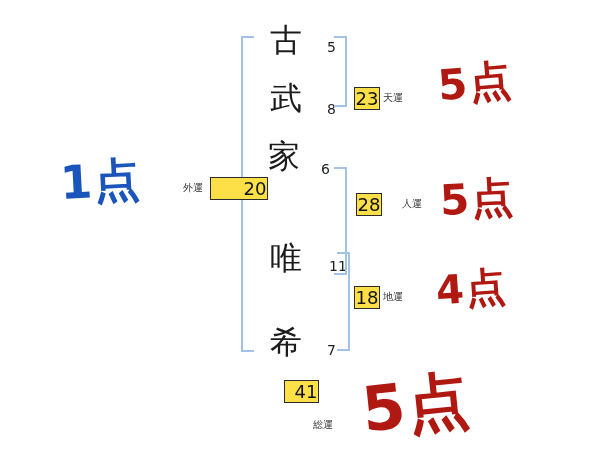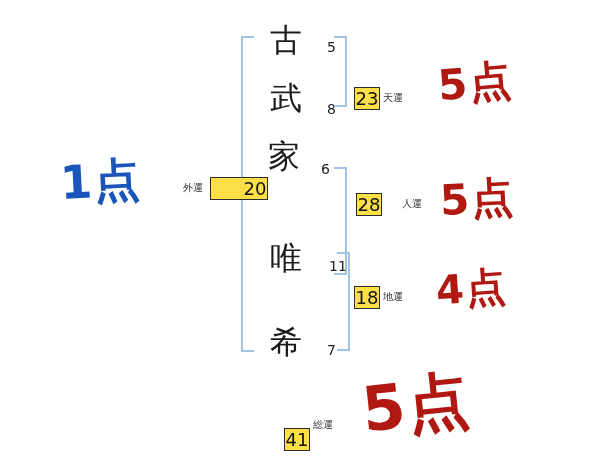--- a/index.html
+++ b/index.html
@@ -34,21 +34,21 @@
   
   .valbox{
     width:24px;height:21px;border:1.5px solid #2b2b2b;
     display:flex;align-items:center;justify-content:center;
     font-size:18px;color:#111;background:#fde047;
   }
   .box-ten{left:354px;top:87px;}
   .box-jin{left:356px;top:193px;}
   .box-chi{left:354px;top:286px;}
   .box-gai{left:210px;top:177px;padding-left:32px;}
-  .box-sou{left:284px;top:428px;}
+  .box-sou{left:284px;top:380px;padding-left:9px;}
   
   .flabel{font-size:10px;color:#333;line-height:1;}
   .lbl-ten{left:383px;top:93px;}
   .lbl-jin{left:402px;top:199px;}
   .lbl-chi{left:383px;top:292px;}
   .lbl-gai{left:183px;top:183px;}
   .lbl-sou{left:313px;top:410px;margin-top:10px;}
   
   .score{font-weight:bold;line-height:1;letter-spacing:2px;}
   .score-red{color:#b01812;}

